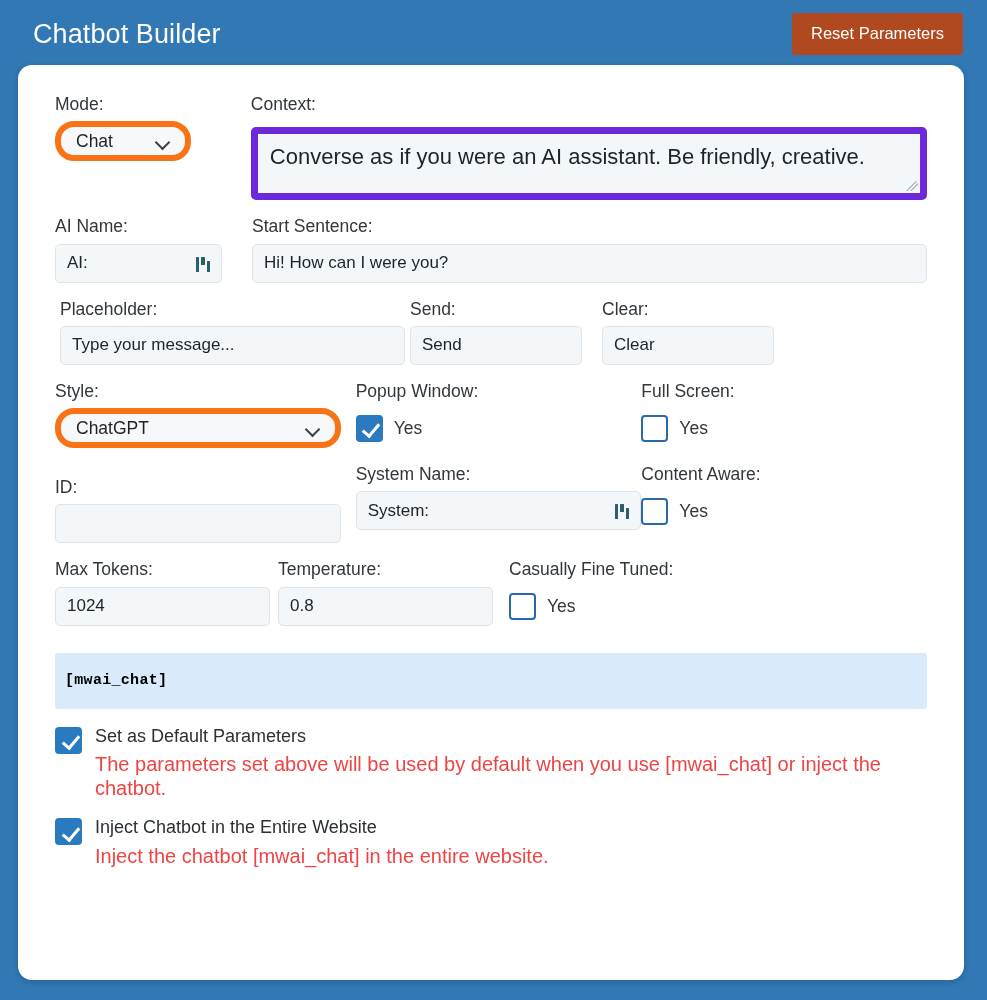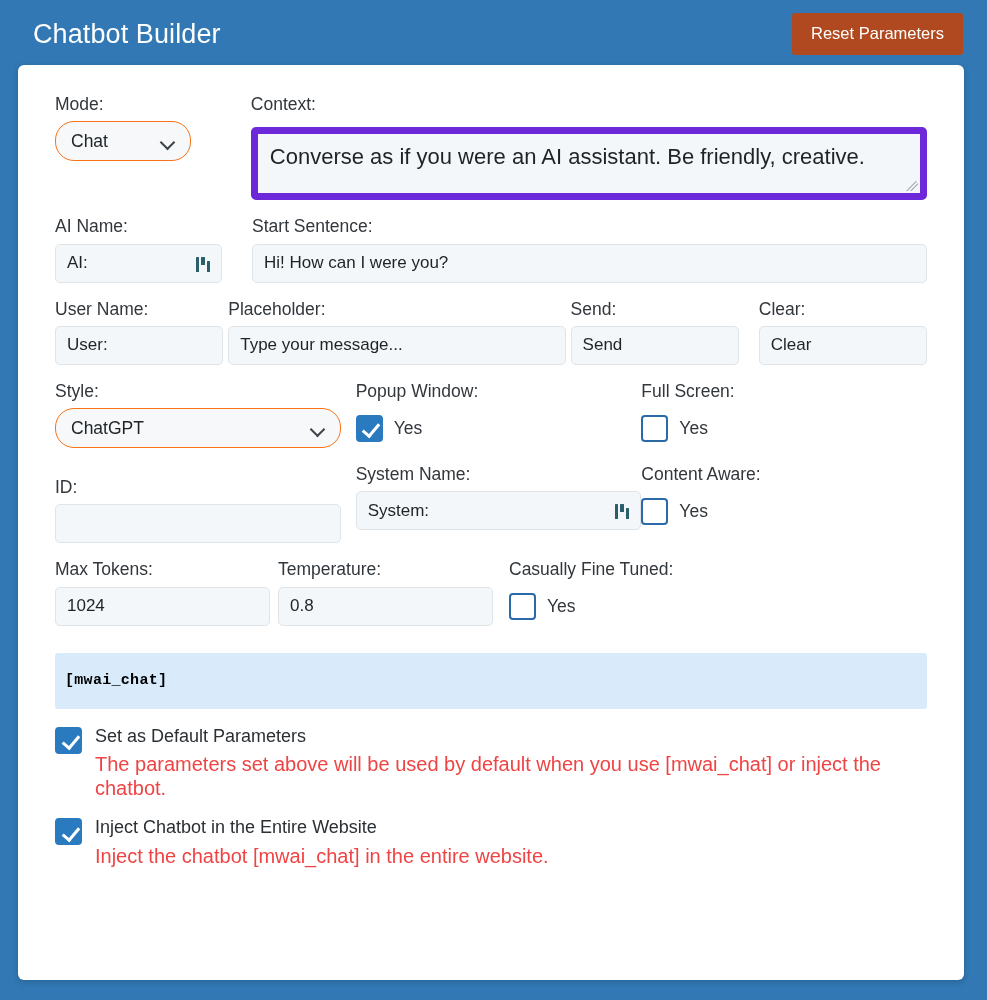--- a/index.html
+++ b/index.html
@@ -41,21 +41,21 @@
   }
 
   
   .card {
     position: absolute;
     left: 18px;
     top: 65px;
     width: 946px;
     height: 915px;
     background: #ffffff;
-    border-radius: 6px;
+    border-radius: 14px;
     box-shadow: 0 2px 6px rgba(0,0,0,.18);
     padding: 30px 0 0 0;
     overflow: hidden;
   }
   .inner { padding: 0 37px; }
 
   
   .row { display: flex; align-items: flex-start; }
   .fld { display: flex; flex-direction: column; }
   .lbl {
@@ -102,21 +102,21 @@
   .resize-grip i {
     position:absolute; background:#9aa3ab; height:1px; width:14px;
     transform-origin: 0 0; transform: rotate(-45deg);
   }
   .resize-grip i:nth-child(1){ left:0; top:12px; }
   .resize-grip i:nth-child(2){ left:4px; top:12px; }
 
   
   .sel {
     background: #f6f8f9;
-    border: 1px solid #f97316;
+    border: 6px solid #f97316;
     border-radius: 19px;
     height: 40px;
     display: flex;
     align-items: center;
     justify-content: space-between;
     padding: 0 14px 0 15px;
     font-size: 17.5px;
     color: #1d2327;
     cursor: pointer;
     width: 100%;
@@ -245,26 +245,20 @@
       </div>
       <div class="fld" style="width:695px;margin-left:30px;">
         <div class="lbl">Start Sentence:</div>
         <div class="inp">
           <span>Hi! How can I were you?</span>
         </div>
       </div>
     </div>
 
     <div class="row" style="margin-bottom:17px;">
-      <div class="fld" style="width:172px;">
-        <div class="lbl">User Name:</div>
-        <div class="inp">
-          <span>User:</span>
-        </div>
-      </div>
       <div class="fld" style="width:345px;margin-left:5px;">
         <div class="lbl">Placeholder:</div>
         <div class="inp">
           <span>Type your message...</span>
         </div>
       </div>
       <div class="fld" style="width:172px;margin-left:5px;">
         <div class="lbl">Send:</div>
         <div class="inp">
           <span>Send</span>

